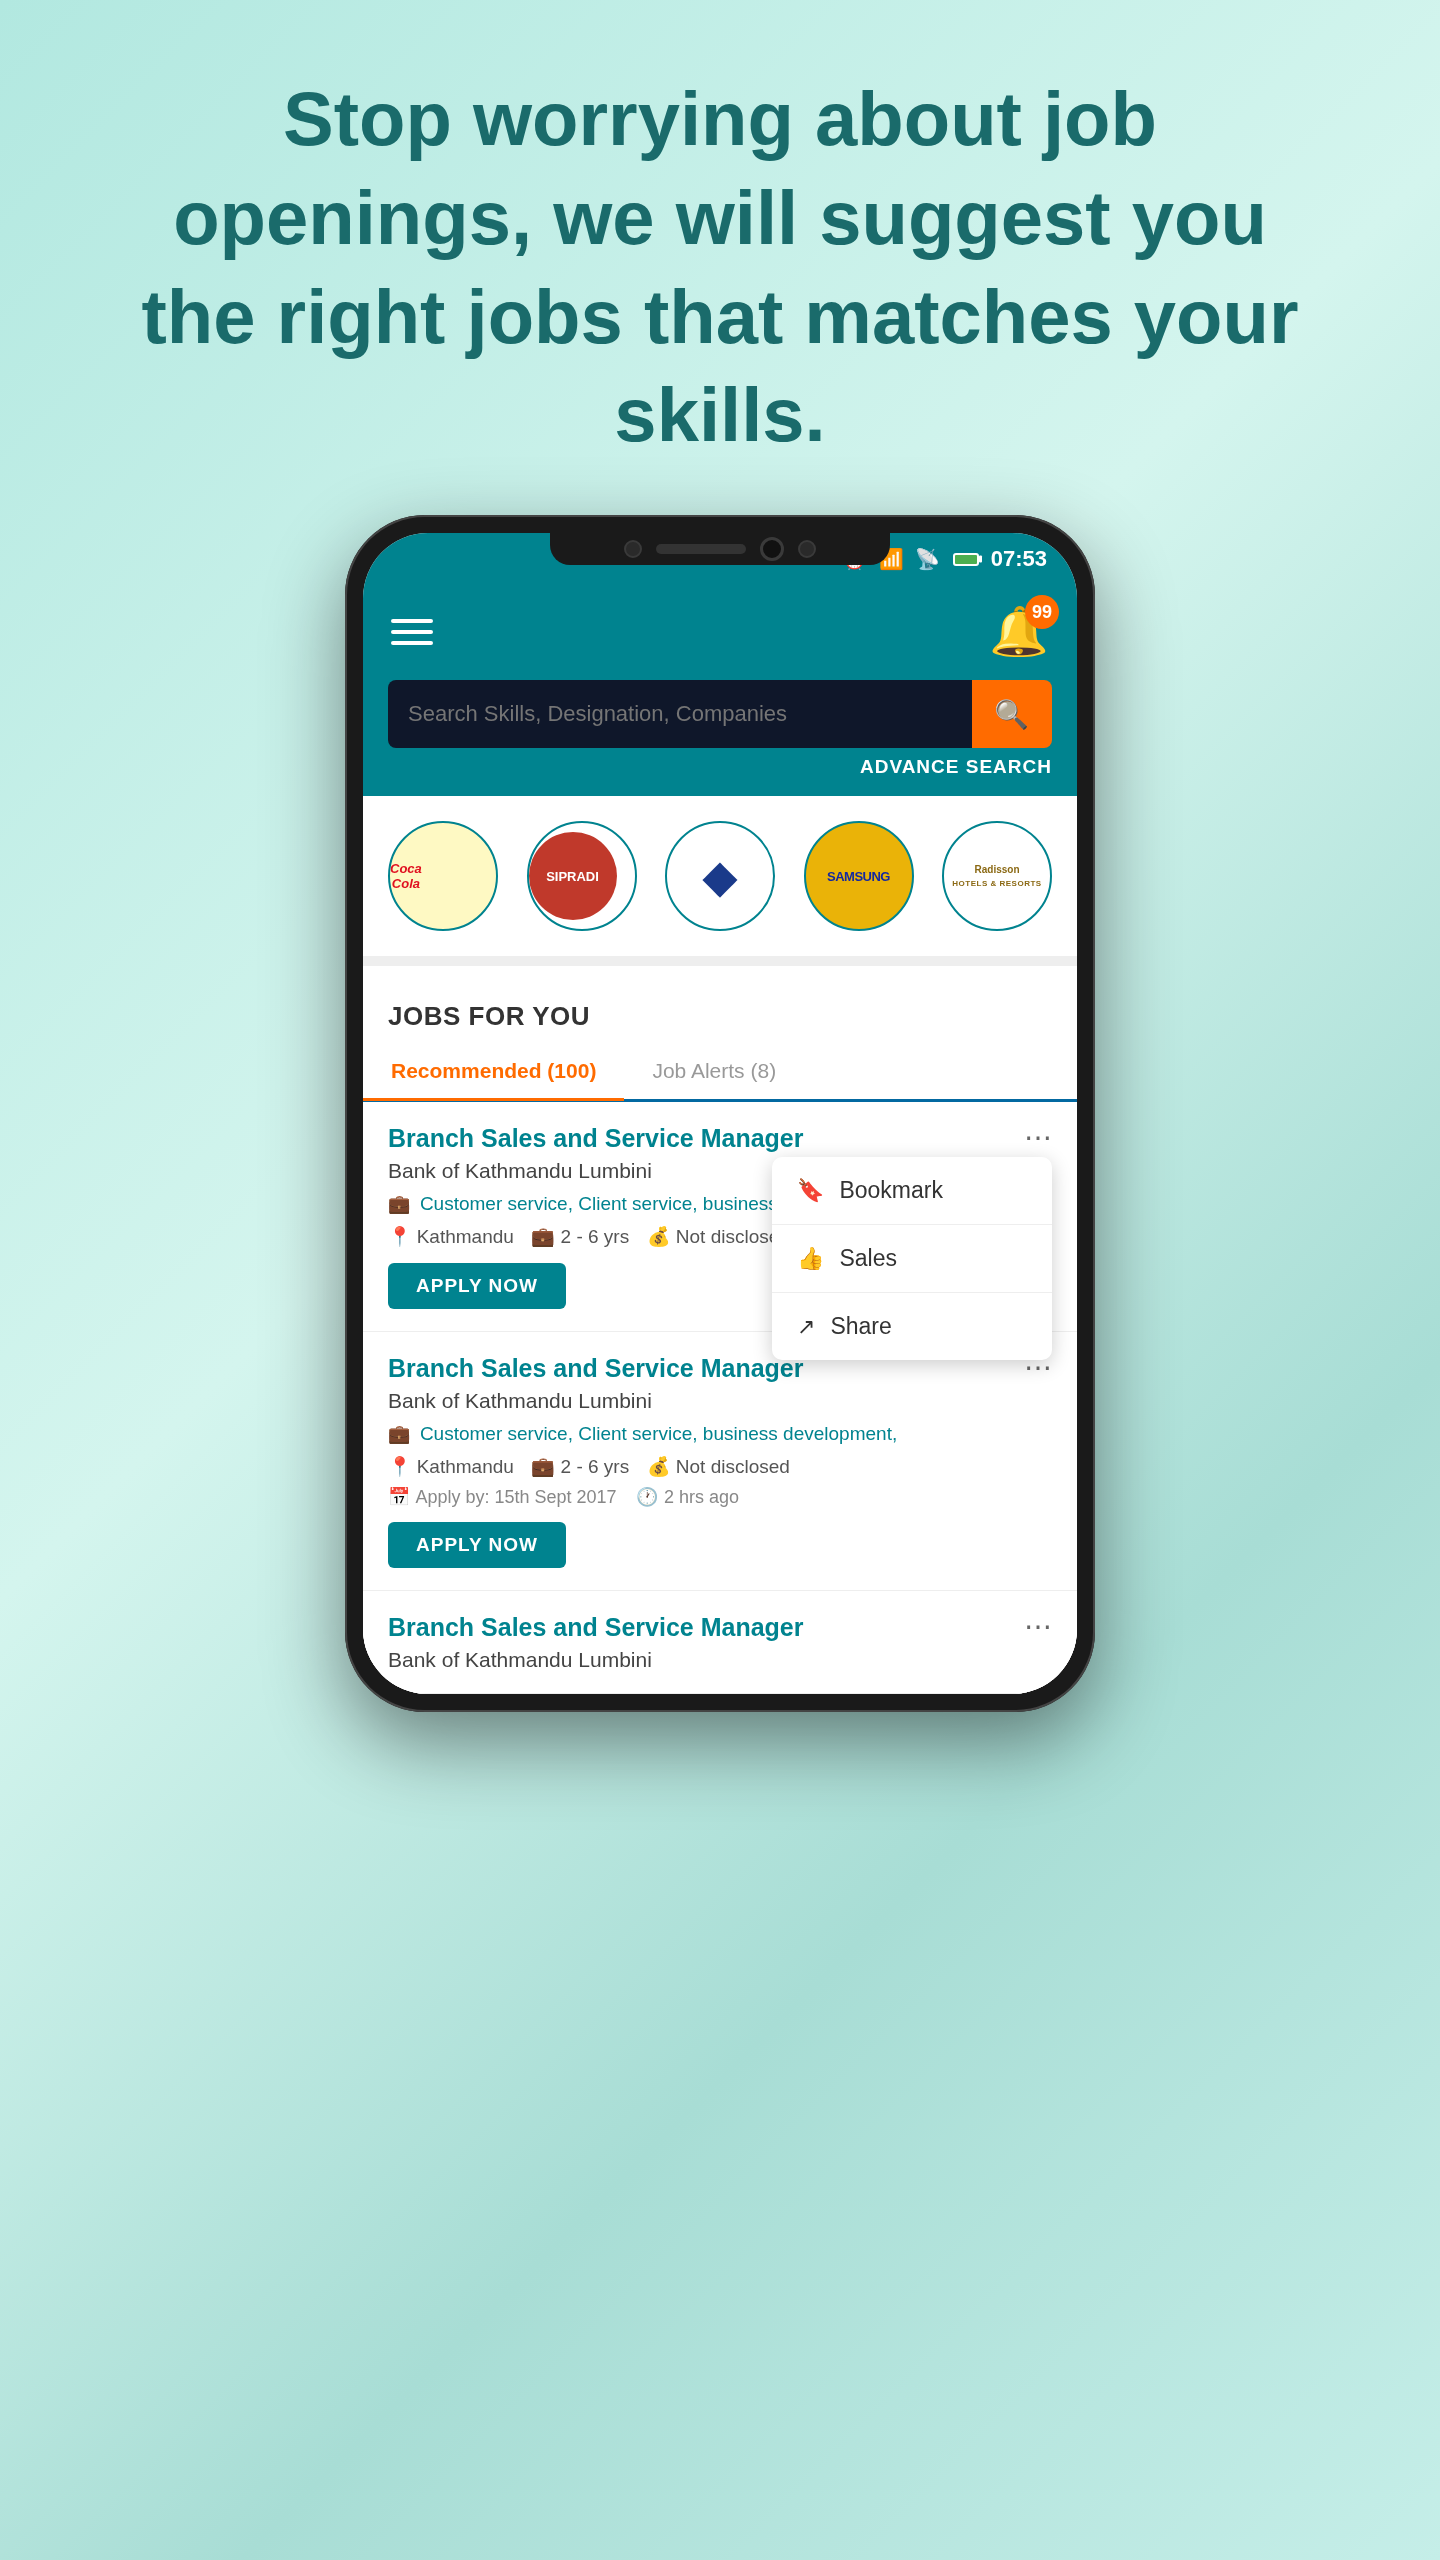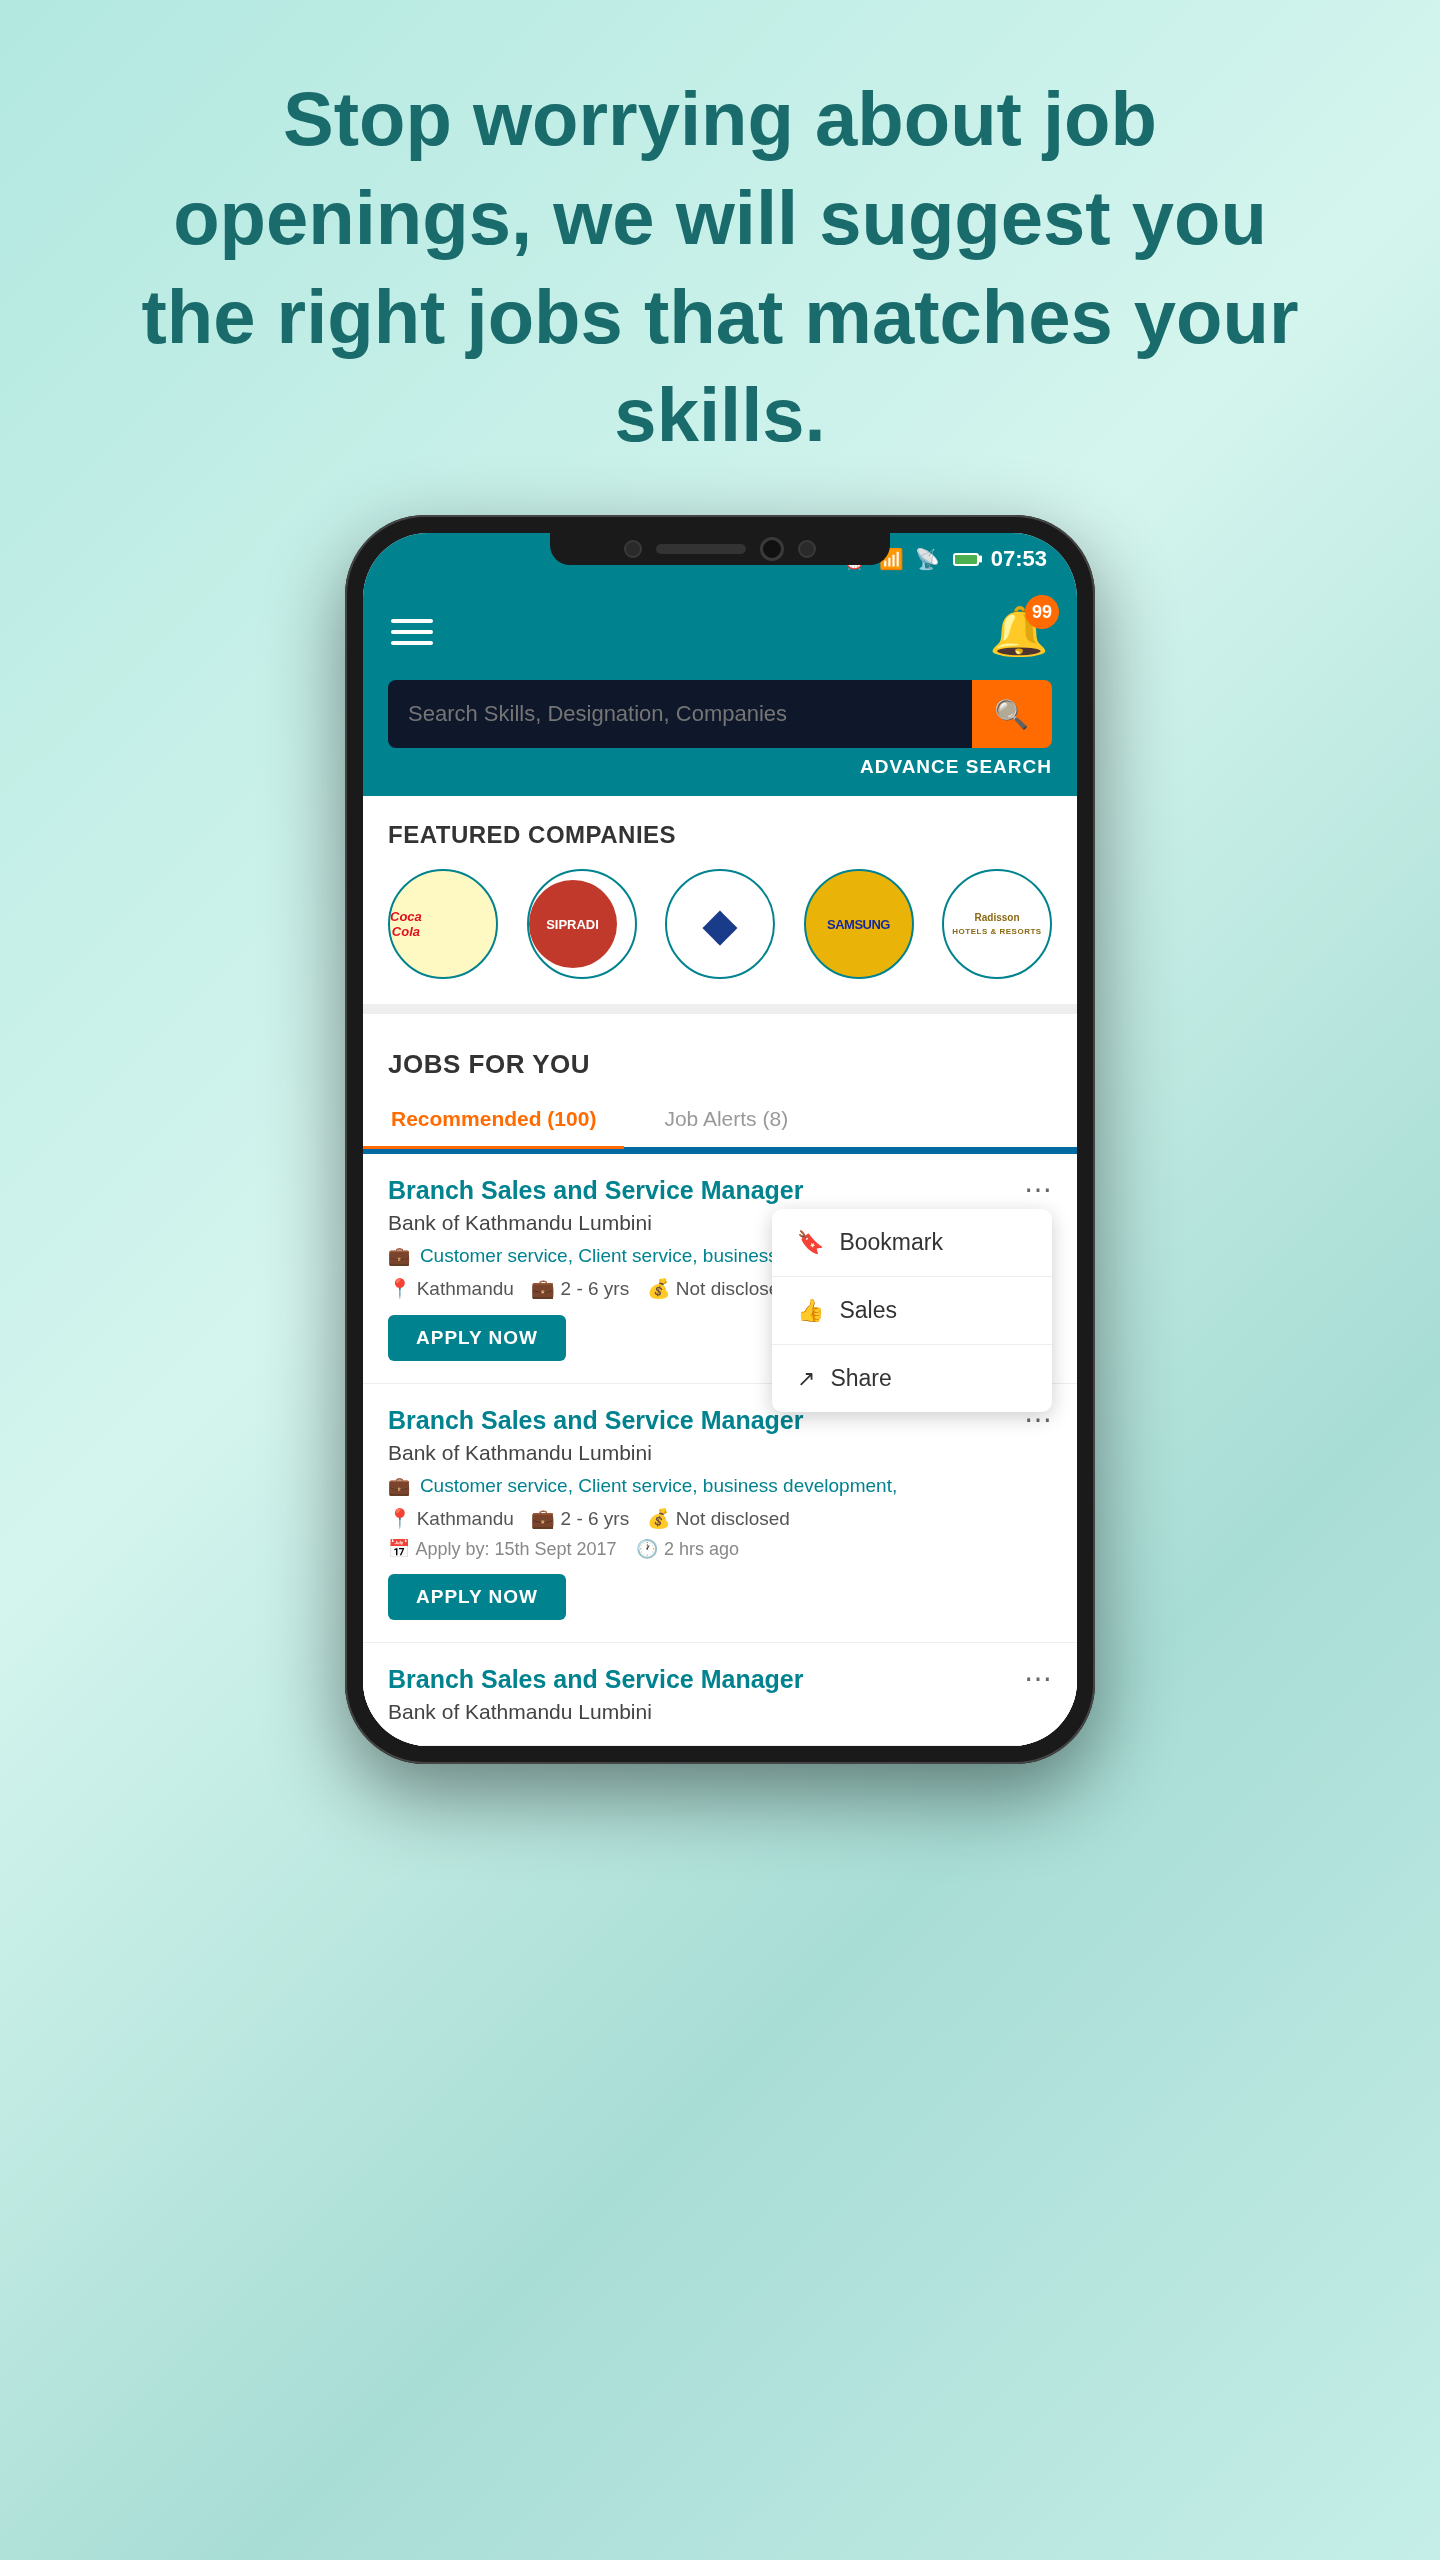--- a/index.html
+++ b/index.html
@@ -74,21 +74,20 @@
             <span style="font-size:28px; color:white;">🔍</span>
           </button>
         </div>
         <div style="text-align:right; color:white; font-size:19px; padding:8px 0 0;
                     letter-spacing:1px; font-weight:600; cursor:pointer;">ADVANCE SEARCH</div>
       </div>
 
       <div style="background:#eee;">
 
         <div style="background:white; margin-bottom:10px; padding:25px;">
-          <div style="font-size:24px; font-weight:700; color:#333; margin-bottom:20px; letter-spacing:0.5px;">FEATURED COMPANIES</div>
           <div style="display:flex; gap:12px; align-items:center; justify-content:space-between;">
 
             <div style="width:110px; height:110px; border-radius:50%; border:2px solid #00838f;
                         display:flex; align-items:center; justify-content:flex-start; background:#fef9c3; cursor:pointer; overflow:hidden;">
               <div style="color:#e01020; font-size:13px; font-weight:900; font-style:italic; text-align:center; line-height:1.2;">
                 Coca<br>Cola
               </div>
             </div>
 
             <div style="width:110px; height:110px; border-radius:50%; border:2px solid #00838f;
@@ -114,21 +113,21 @@
               <div style="font-size:10px; font-weight:700; color:#8b6914; text-align:center; line-height:1.3; padding:5px;">
                 Radisson<br><span style="font-size:8px; letter-spacing:0.5px;">HOTELS &amp; RESORTS</span>
               </div>
             </div>
           </div>
         </div>
 
         <div style="background:white;">
           <div style="padding:35px 25px 0; font-size:26px; font-weight:700; color:#333; letter-spacing:0.5px;">JOBS FOR YOU</div>
 
-          <div style="display:flex; border-bottom:7px solid #0369a1; margin:12px 0 0;gap:12px;">
+          <div style="display:flex; border-bottom:3px solid #0369a1; margin:12px 0 0;">
             <div style="padding:15px 28px; font-size:21px; cursor:pointer; color:#ff6b00;
                         border-bottom:3px solid #ff6b00; margin-bottom:-2px; font-weight:600;">Recommended (100)</div>
             <div style="padding:15px 28px; font-size:21px; cursor:pointer; color:#999;">Job Alerts (8)</div>
           </div>
 
           <div style="padding:22px 25px; border-bottom:1px solid #eee; position:relative; background:white;">
             <div style="display:flex; justify-content:space-between; align-items:flex-start;">
               <div style="font-size:25px; font-weight:700; color:#00838f; flex:1; cursor:pointer;">Branch Sales and Service Manager</div>
               <span style="font-size:28px; color:#666; cursor:pointer; padding-left:10px; line-height:1;">⋯</span>
             </div>

